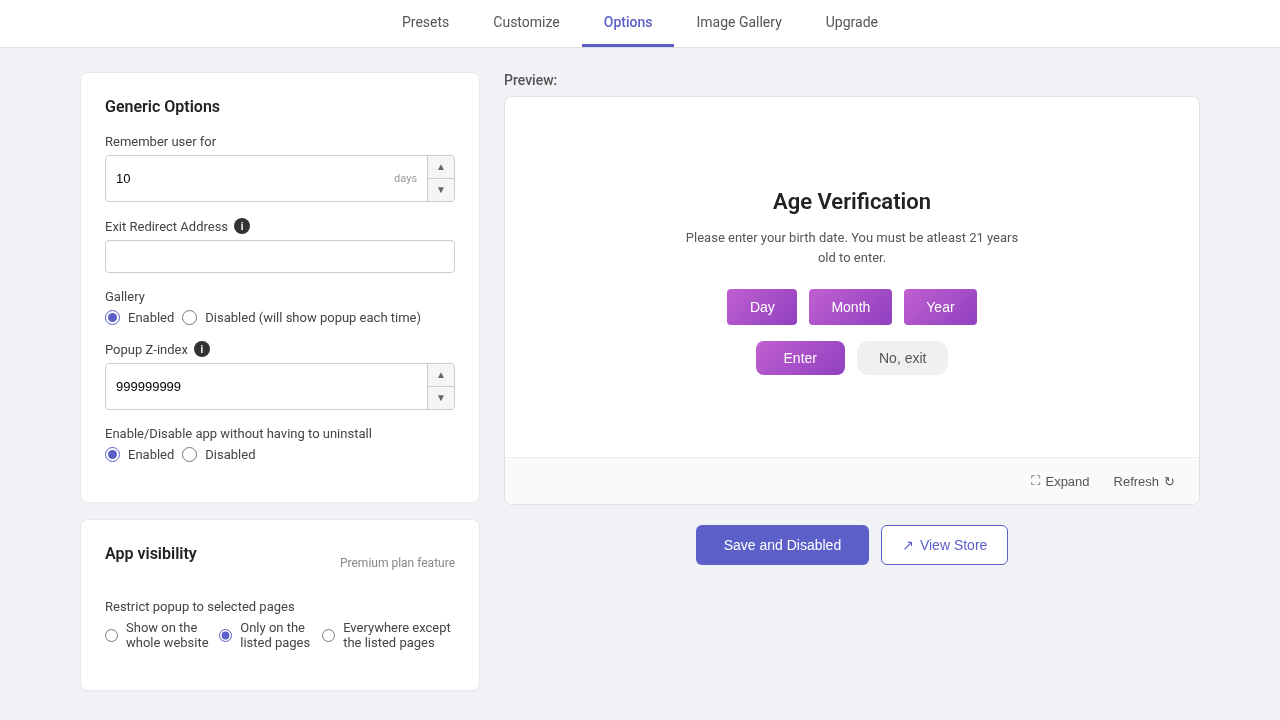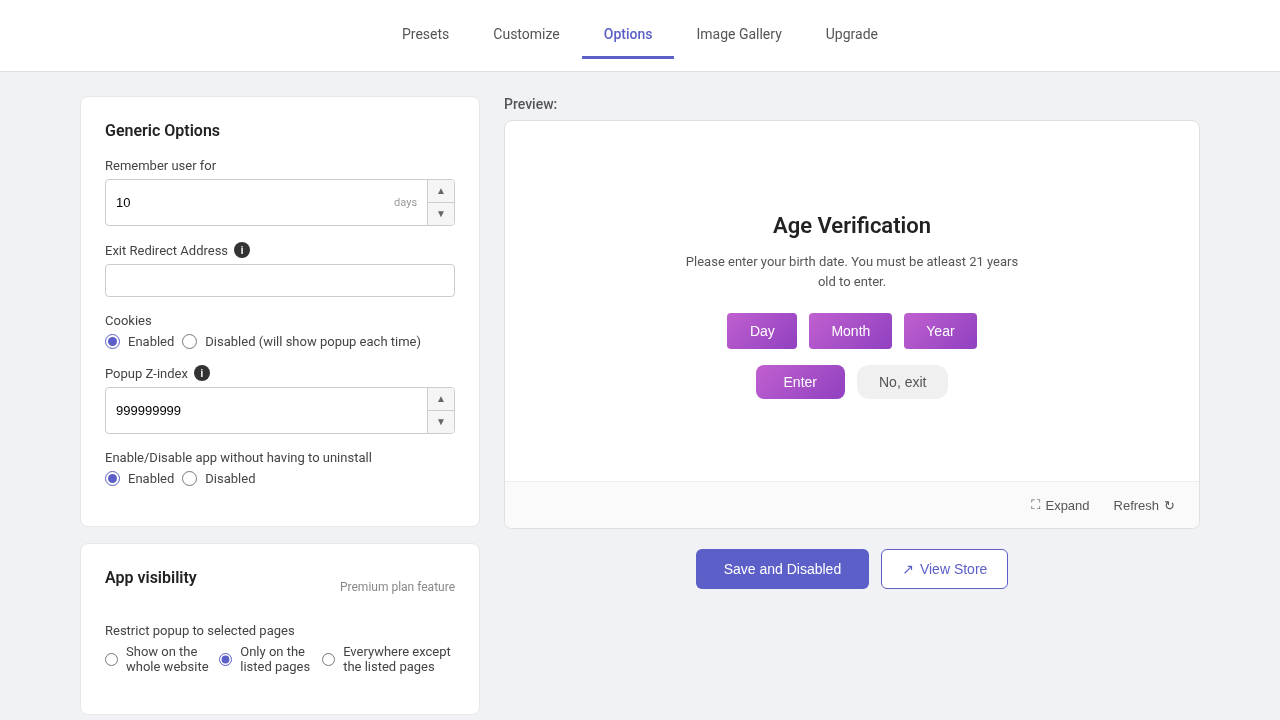--- a/index.html
+++ b/index.html
@@ -9,21 +9,21 @@
       font-size: 14px;
       color: #333;
     }
 
     
     .top-nav {
       background: #fff;
       border-bottom: 1px solid #e0e0e0;
       display: flex;
       justify-content: center;
-      padding: 12px;
+      padding: 0;
     }
     .top-nav a {
       display: inline-block;
       padding: 14px 22px;
       text-decoration: none;
       color: #555;
       font-size: 14px;
       border-bottom: 3px solid transparent;
       cursor: pointer;
     }
@@ -372,21 +372,21 @@
 
       <div class="form-group">
         <div class="form-label">
           <span>Exit Redirect Address</span>
           <span class="info-icon">i</span>
         </div>
         <input type="text" class="text-input" style="">
       </div>
 
       <div class="form-group">
-        <div class="form-label">Cookies</div>
+        <div class="form-label">Gallery</div>
         <div class="radio-group">
           <label class="radio-item">
             <input type="radio" name="cookies" checked="" style="">
             <span>Enabled</span>
           </label>
           <label class="radio-item">
             <input type="radio" name="cookies" style="">
             <span>Disabled (will show popup each time)</span>
           </label>
         </div>

